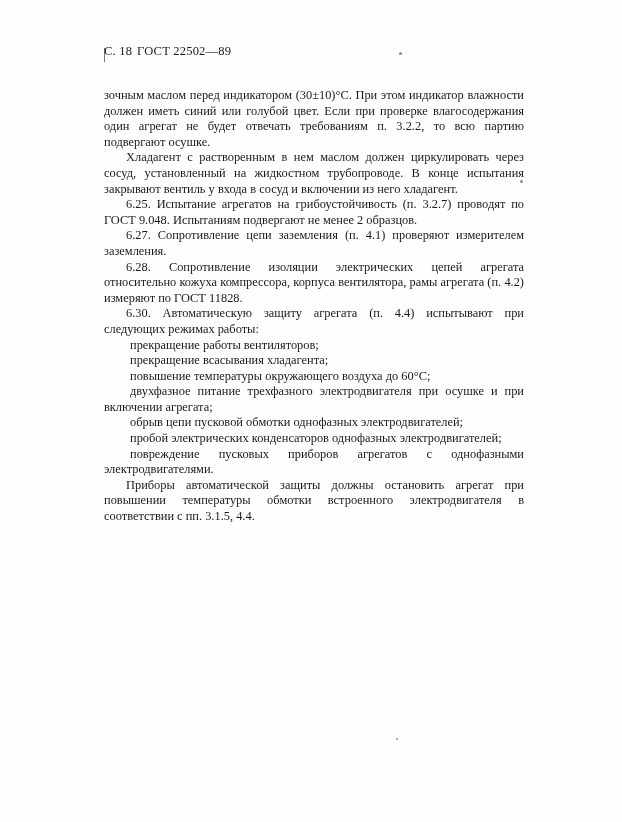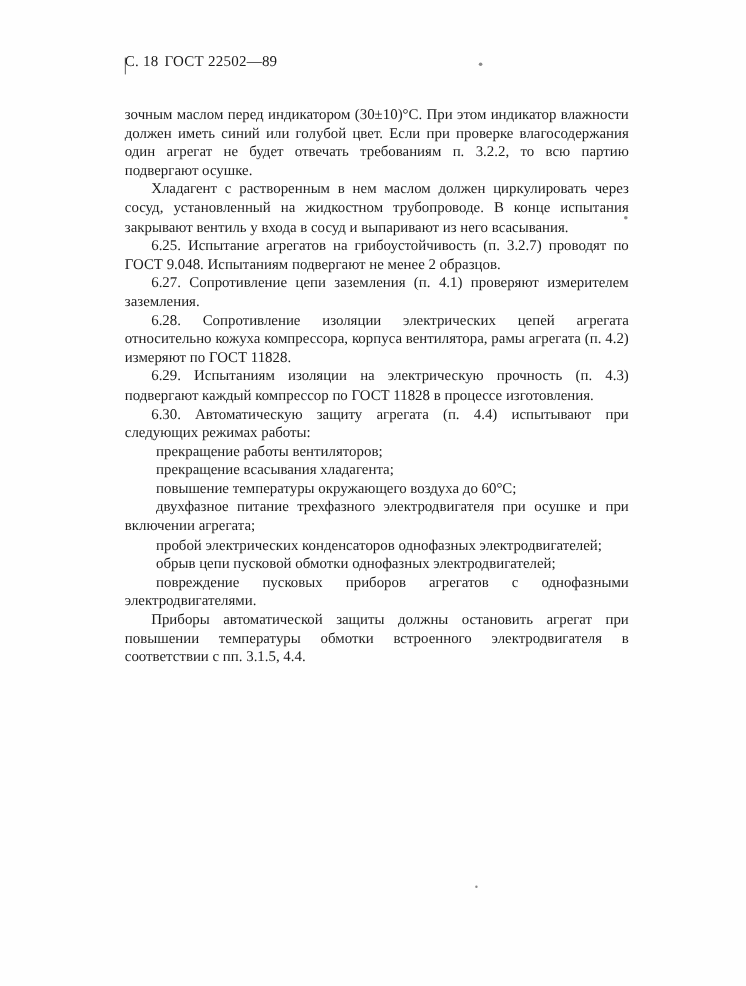--- a/index.html
+++ b/index.html
@@ -79,29 +79,28 @@
   <div class="header">
     <span class="pagenum">С. 18</span><span>ГОСТ 22502—89</span>
   </div>
 
   <div class="speck s3"></div>
   <div class="speck s1"></div>
   <div class="speck s2"></div>
 
   <div class="body-col">
     <p>зочным маслом перед индикатором (30±10)°С. При этом индикатор влажности должен иметь синий или голубой цвет. Если при проверке влагосодержания один агрегат не будет отвечать требованиям п. 3.2.2, то всю партию подвергают осушке.</p>
-    <p class="ind">Хладагент с растворенным в нем маслом должен циркулировать через сосуд, установленный на жидкостном трубопроводе. В конце испытания закрывают вентиль у входа в сосуд и выпаривают из него всасывания.</p>
+    <p class="ind">Хладагент с растворенным в нем маслом должен циркулировать через сосуд, установленный на жидкостном трубопроводе. В конце испытания закрывают вентиль у входа в сосуд и включении из него хладагент.</p>
     <p class="ind">6.25. Испытание агрегатов на грибоустойчивость (п. 3.2.7) проводят по ГОСТ 9.048. Испытаниям подвергают не менее 2 образцов.</p>
     <p class="ind">6.27. Сопротивление цепи заземления (п. 4.1) проверяют измерителем заземления.</p>
     <p class="ind">6.28. Сопротивление изоляции электрических цепей агрегата относительно кожуха компрессора, корпуса вентилятора, рамы агрегата (п. 4.2) измеряют по ГОСТ 11828.</p>
-    <p class="ind">6.29. Испытаниям изоляции на электрическую прочность (п. 4.3) подвергают каждый компрессор по ГОСТ 11828 в процессе изготовления.</p>
     <p class="ind">6.30. Автоматическую защиту агрегата (п. 4.4) испытывают при следующих режимах работы:</p>
     <p class="ind2">прекращение работы вентиляторов;</p>
     <p class="ind2">прекращение всасывания хладагента;</p>
     <p class="ind2">повышение температуры окружающего воздуха до 60°С;</p>
     <p class="ind2">двухфазное питание трехфазного электродвигателя при осушке и при включении агрегата;</p>
+    <p class="ind2">обрыв цепи пусковой обмотки однофазных электродвигателей;</p>
     <p class="ind2">пробой электрических конденсаторов однофазных электродвигателей;</p>
-    <p class="ind2">обрыв цепи пусковой обмотки однофазных электродвигателей;</p>
     <p class="ind2">повреждение пусковых приборов агрегатов с однофазными электродвигателями.</p>
     <p class="ind">Приборы автоматической защиты должны остановить агрегат при повышении температуры обмотки встроенного электродвигателя в соответствии с пп. 3.1.5, 4.4.</p>
   </div>
 
 </div>
 
 </body></html>

